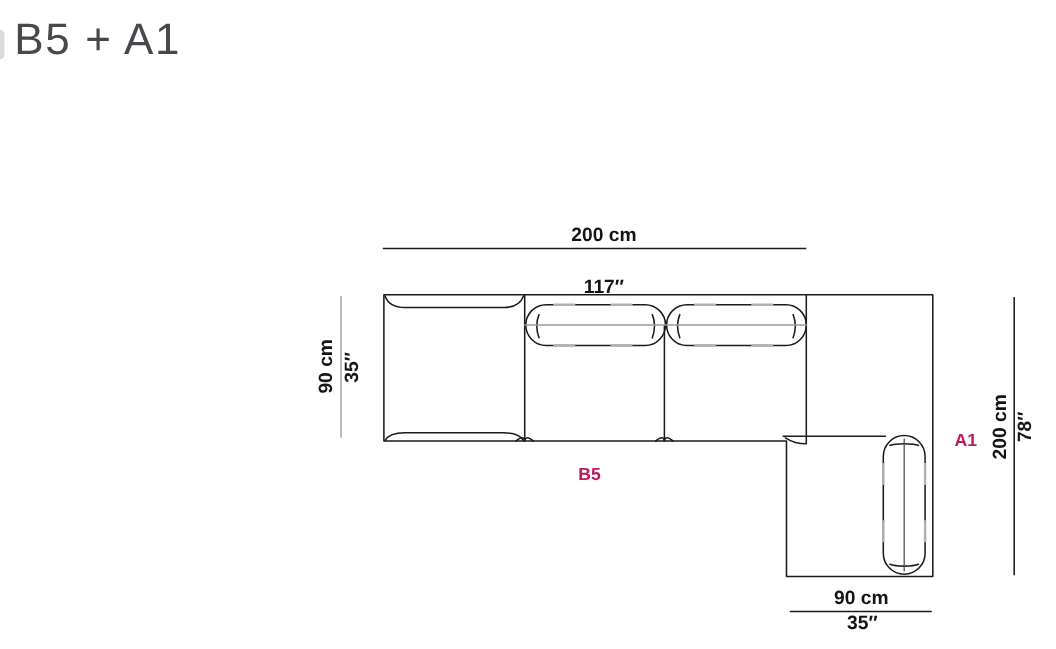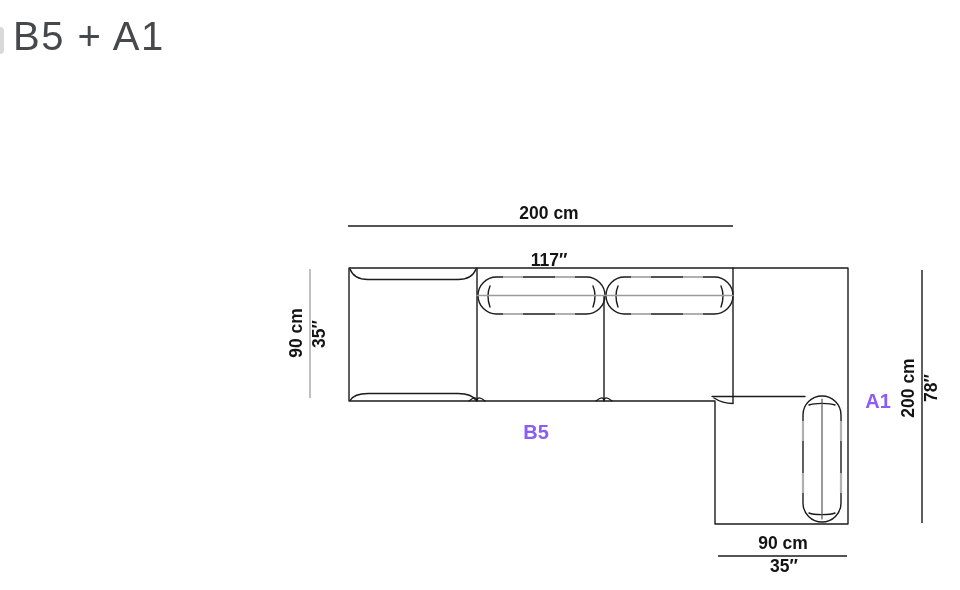--- a/index.html
+++ b/index.html
@@ -17,21 +17,21 @@
   .edge-sliver{
     position:absolute;left:0;top:27px;width:4px;height:27px;
     background:#d9d9d9;border-radius:0 4px 4px 0;
   }
   .dim-label{
     position:absolute;font-size:17.5px;font-weight:700;color:#141414;
     white-space:nowrap;transform:translate(-50%,-50%);line-height:1;
   }
   .dim-label.rot{transform:translate(-50%,-50%) rotate(-90deg);}
   .module-label{
-    position:absolute;font-size:20px;font-weight:700;color:#8b5cf6;
+    position:absolute;font-size:16px;font-weight:700;color:#be185d;
     white-space:nowrap;transform:translate(-50%,-50%);line-height:1;
   }
   
   .pos-top-cm{left:549px;top:214px;}
   .pos-top-in{left:549px;top:239px;margin-top:22px;}
   .pos-left-cm{left:297px;top:333px;}
   .pos-left-in{left:320px;top:334px;}
   .pos-right-cm{left:909px;top:388px;}
   .pos-right-in{left:932px;top:388px;}
   .pos-bottom-cm{left:783px;top:544px;}

